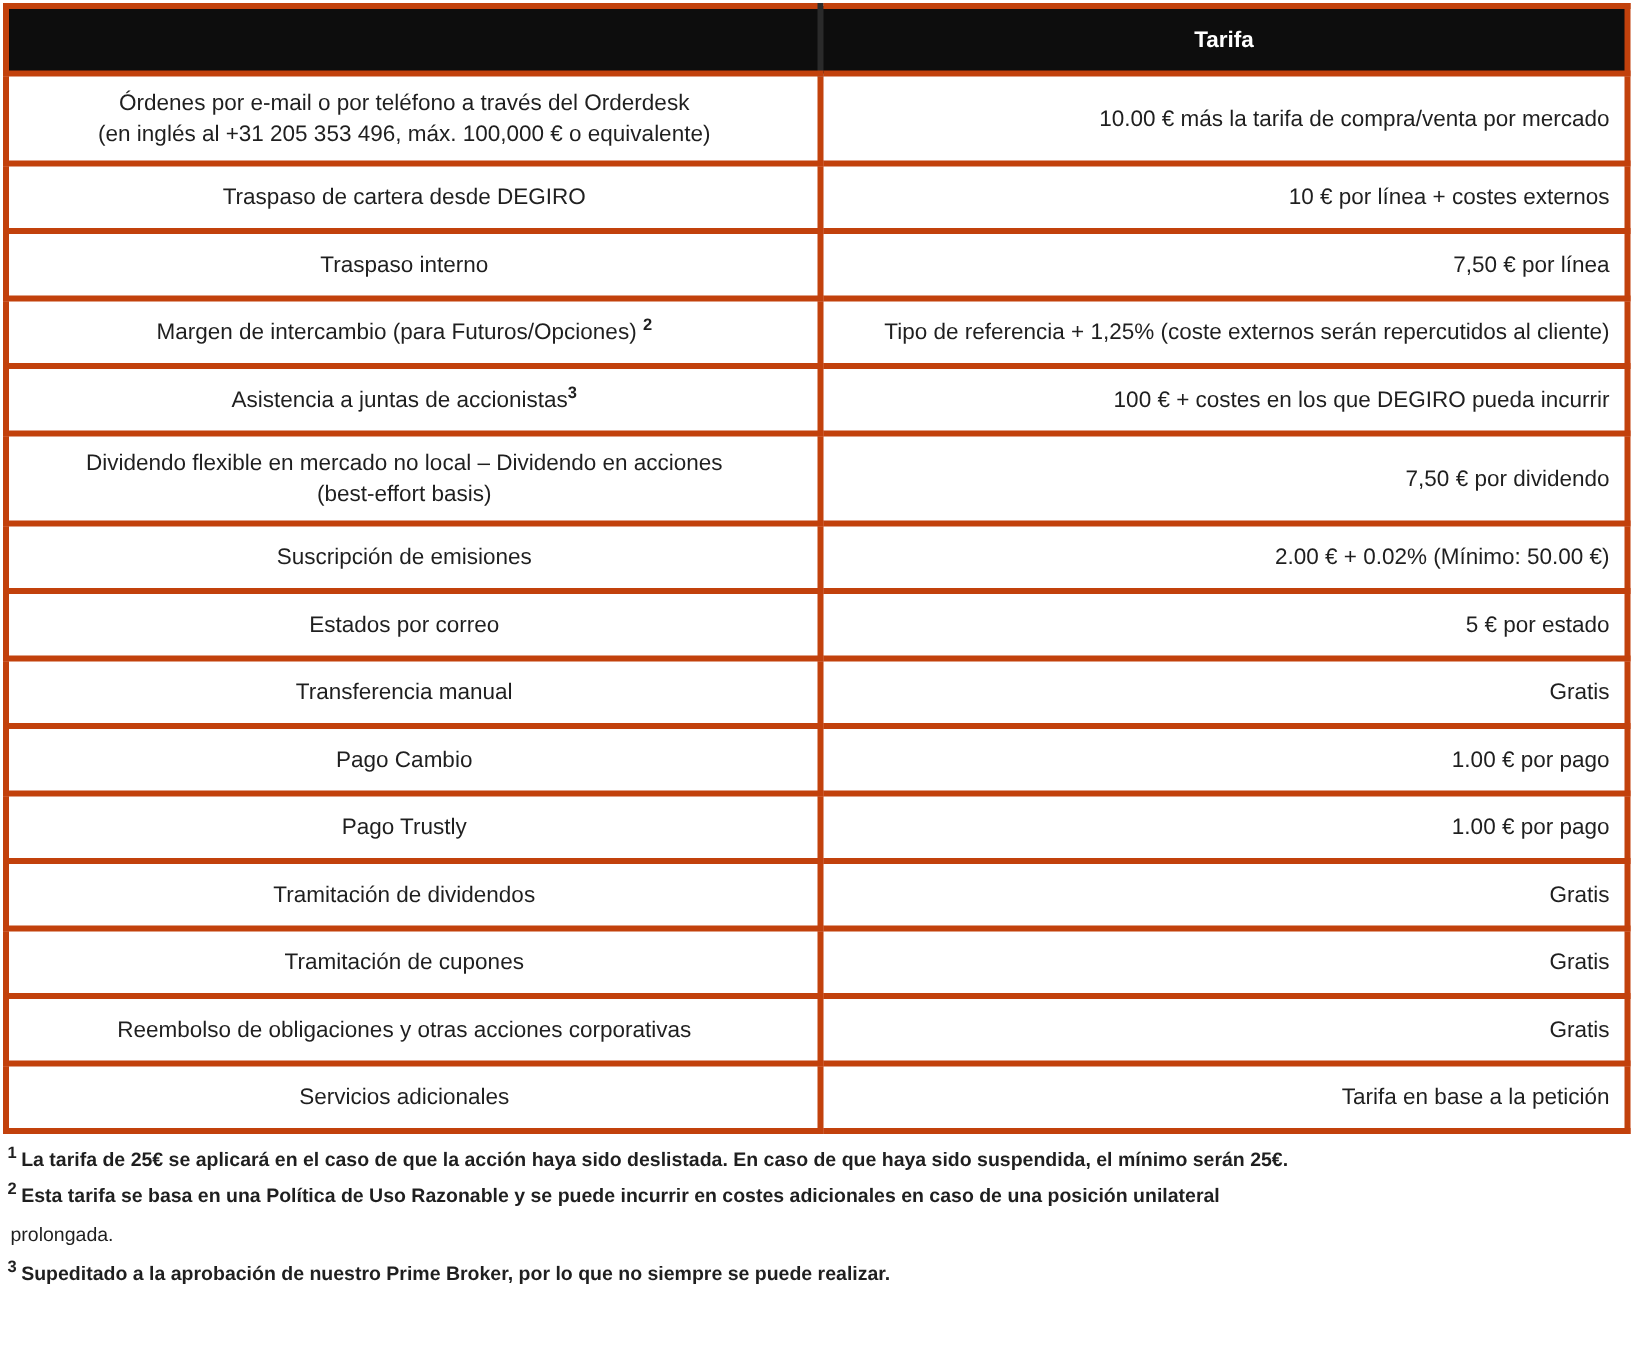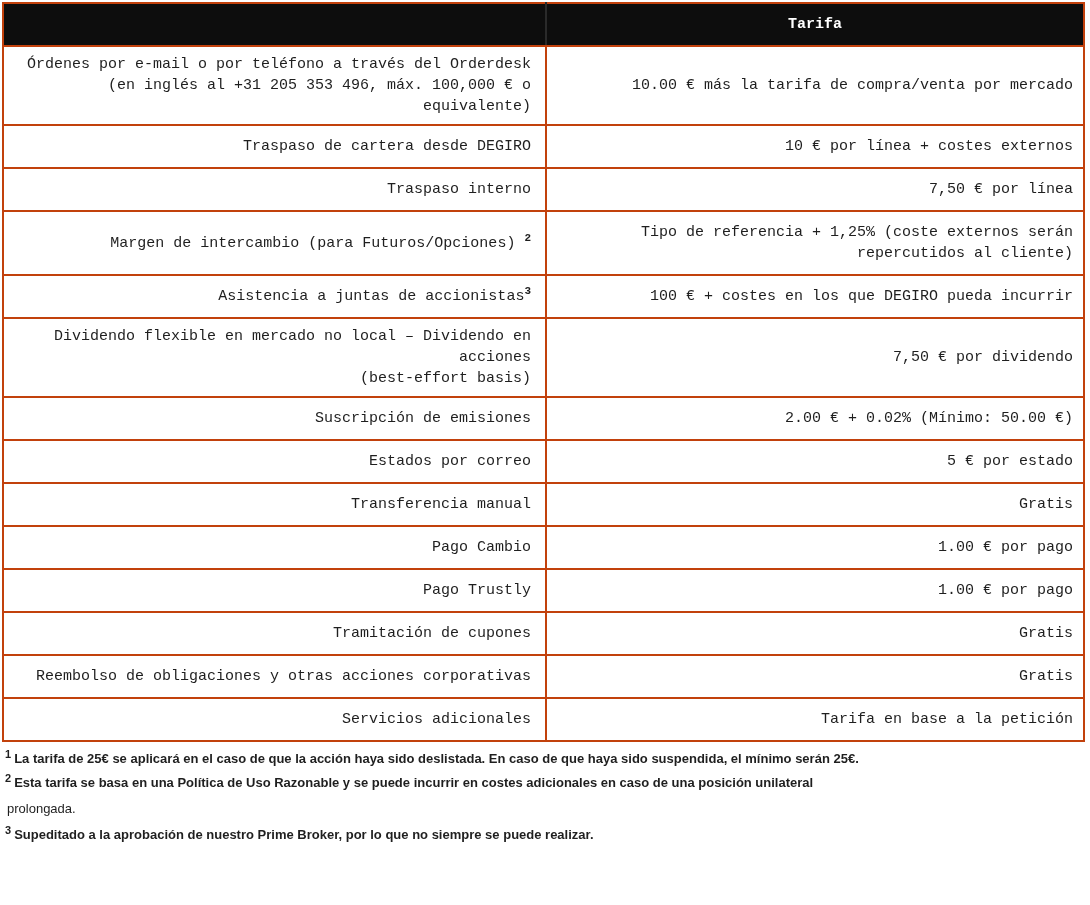--- a/index.html
+++ b/index.html
@@ -15,36 +15,35 @@
     box-sizing: border-box;
   }
   table.fee-table {
     width: 1081px;
     border-collapse: collapse;
     table-layout: fixed;
     font-size: 15px;
   }
   table.fee-table th,
   table.fee-table td {
-    border: 2px solid #c2410c;
+    border: 4px solid #c2410c;
     vertical-align: middle;
-    font-family: Liberation Mono, monospace;
   }
   th.header-cell {
     background: #0d0d0d;
     color: #ffffff;
     font-weight: bold;
     font-size: 15px;
     height: 39px;
     text-align: center;
     border-color: #0d0d0d #000 #000 #000;
   }
   th.header-cell.svc { border-right-color: #2a2a2a; }
   td.service-cell {
-    text-align: right;
+    text-align: center;
     padding: 10px 14px 10px 2px;
     line-height: 21px;
   }
   td.tarifa-cell {
     text-align: right;
     padding: 10px 10px;
     line-height: 21px;
   }
   tr.two-line td { padding-top: 7px; padding-bottom: 7px; }
   sup.svc-sup, sup.fn-marker {
@@ -133,20 +132,24 @@
     <tr>
       <td class="service-cell"><span class="svc-text">Pago Cambio</span><sup class="svc-sup"></sup></td>
       <td class="tarifa-cell">1.00 € por pago</td>
     </tr>
 
     <tr>
       <td class="service-cell"><span class="svc-text">Pago Trustly</span><sup class="svc-sup"></sup></td>
       <td class="tarifa-cell">1.00 € por pago</td>
     </tr>
 
+    <tr>
+      <td class="service-cell"><span class="svc-text">Tramitación de dividendos</span><sup class="svc-sup"></sup></td>
+      <td class="tarifa-cell">Gratis</td>
+    </tr>
 
     <tr>
       <td class="service-cell"><span class="svc-text">Tramitación de cupones</span><sup class="svc-sup"></sup></td>
       <td class="tarifa-cell">Gratis</td>
     </tr>
 
     <tr>
       <td class="service-cell"><span class="svc-text">Reembolso de obligaciones y otras acciones corporativas</span><sup class="svc-sup"></sup></td>
       <td class="tarifa-cell">Gratis</td>
     </tr>

